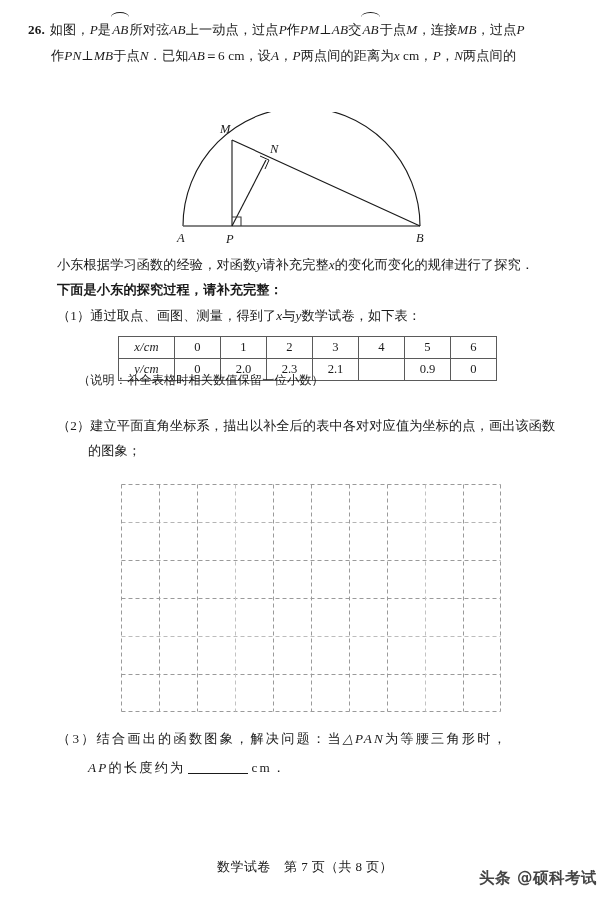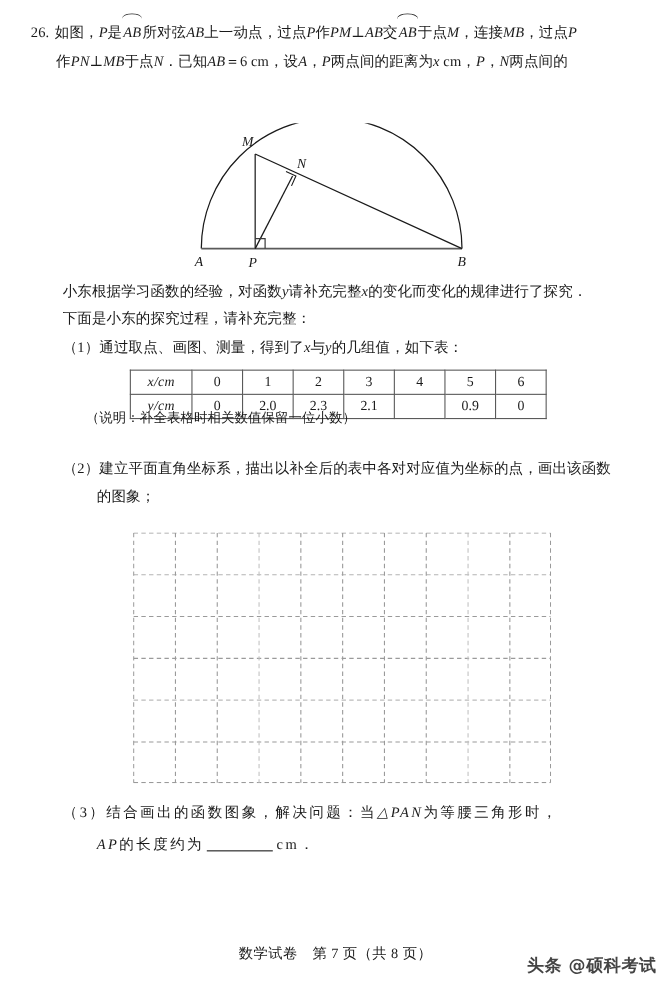--- a/index.html
+++ b/index.html
@@ -28,21 +28,21 @@
     width: 556px;
   }
   .stem-line {
     font-size: 13.2px;
     line-height: 25.5px;
     white-space: nowrap;
     letter-spacing: 0.1px;
   }
   .stem-line.l1 { text-indent: 0; }
   .stem-line.l2, .stem-line.l3 { padding-left: 23px; }
-  .num { margin-right: 5px; }
+  .num { margin-right: 5px; font-weight: bold; }
 
   .mi { font-style: italic; font-family: "Liberation Serif", serif; }
   .mu { font-style: normal; }
   .arcspan {
     position: relative;
     display: inline-block;
     font-style: italic;
     padding: 0 1px;
   }
   .arcspan::before {
@@ -67,21 +67,21 @@
 
   
   .para {
     position: absolute;
     font-size: 13.2px;
     line-height: 25px;
     white-space: nowrap;
     letter-spacing: 0.1px;
   }
   .p-exp  { left: 57px; top: 252px; }
-  .p-bold { left: 57px; top: 277px; font-weight: normal; }
+  .p-bold { left: 57px; top: 277px; font-weight: bold; }
   .p-q1   { left: 57px; top: 303px; }
   .p-note { left: 78px; top: 368px; font-size: 12.2px; }
   .p-q2a  { left: 57px; top: 413px; }
   .p-q2b  { left: 88px; top: 438px; }
   .p-q3a  { left: 57px; top: 726px; letter-spacing: 2.2px; }
   .p-q3b  { left: 88px; top: 755px; letter-spacing: 2.2px; }
 
   .blank-line {
     display: inline-block;
     width: 60px;
@@ -183,21 +183,21 @@
     </svg>
   </div>
 
   <div class="para p-exp">
     <span>小东根据学习函数的经验，对函数</span><span class="mi">y</span><span>请补充完整</span><span class="mi">x</span><span>的变化而变化的规律进行了探究．</span>
   </div>
 
   <div class="para p-bold">下面是小东的探究过程，请补充完整：</div>
 
   <div class="para p-q1">
-    <span>（1）通过取点、画图、测量，得到了</span><span class="mi">x</span><span>与</span><span class="mi">y</span><span>的几组值，如下表：</span>
+    <span>（1）通过取点、画图、测量，得到了</span><span class="mi">x</span><span>与</span><span class="mi">y</span><span>数学试卷，如下表：</span>
   </div>
 
   <table class="data-table">
     <tbody>
       <tr>
         <td class="hdr">x/cm</td>
         <td class="val">0</td>
         <td class="val">1</td>
         <td class="val">2</td>
         <td class="val">3</td>

